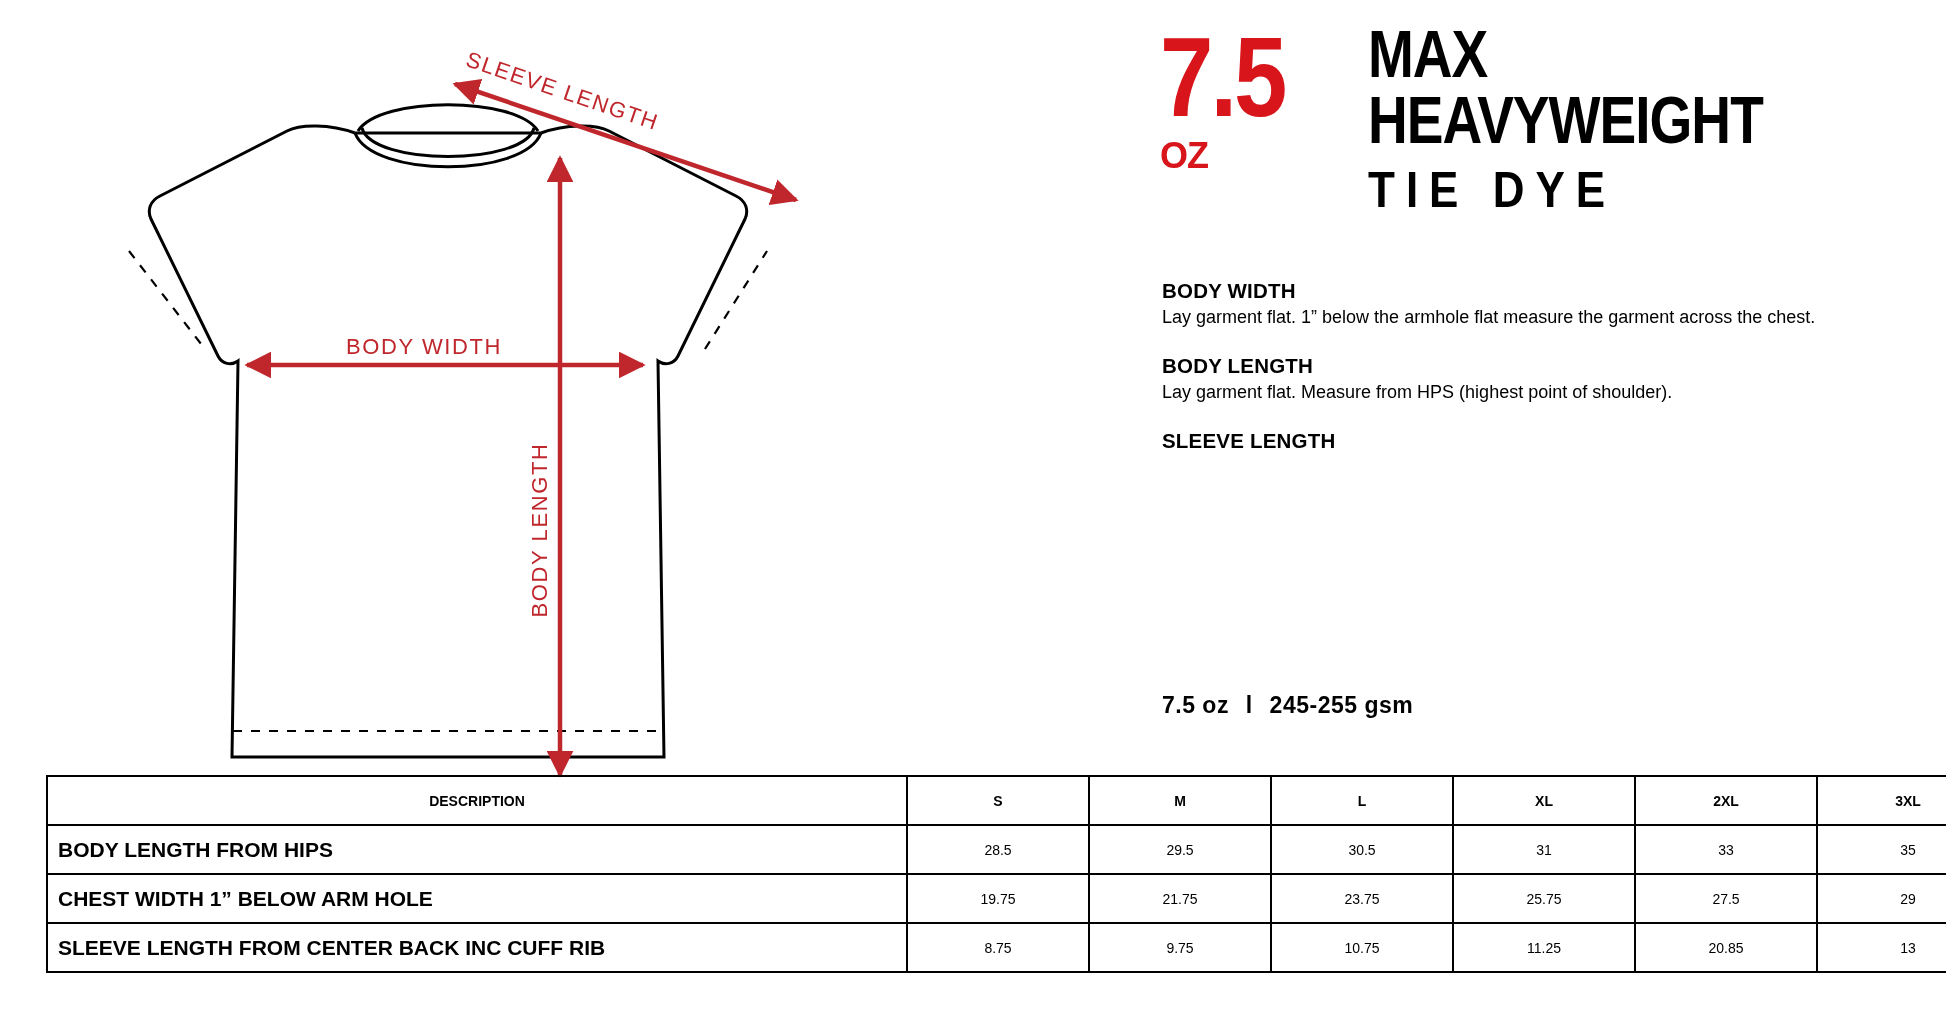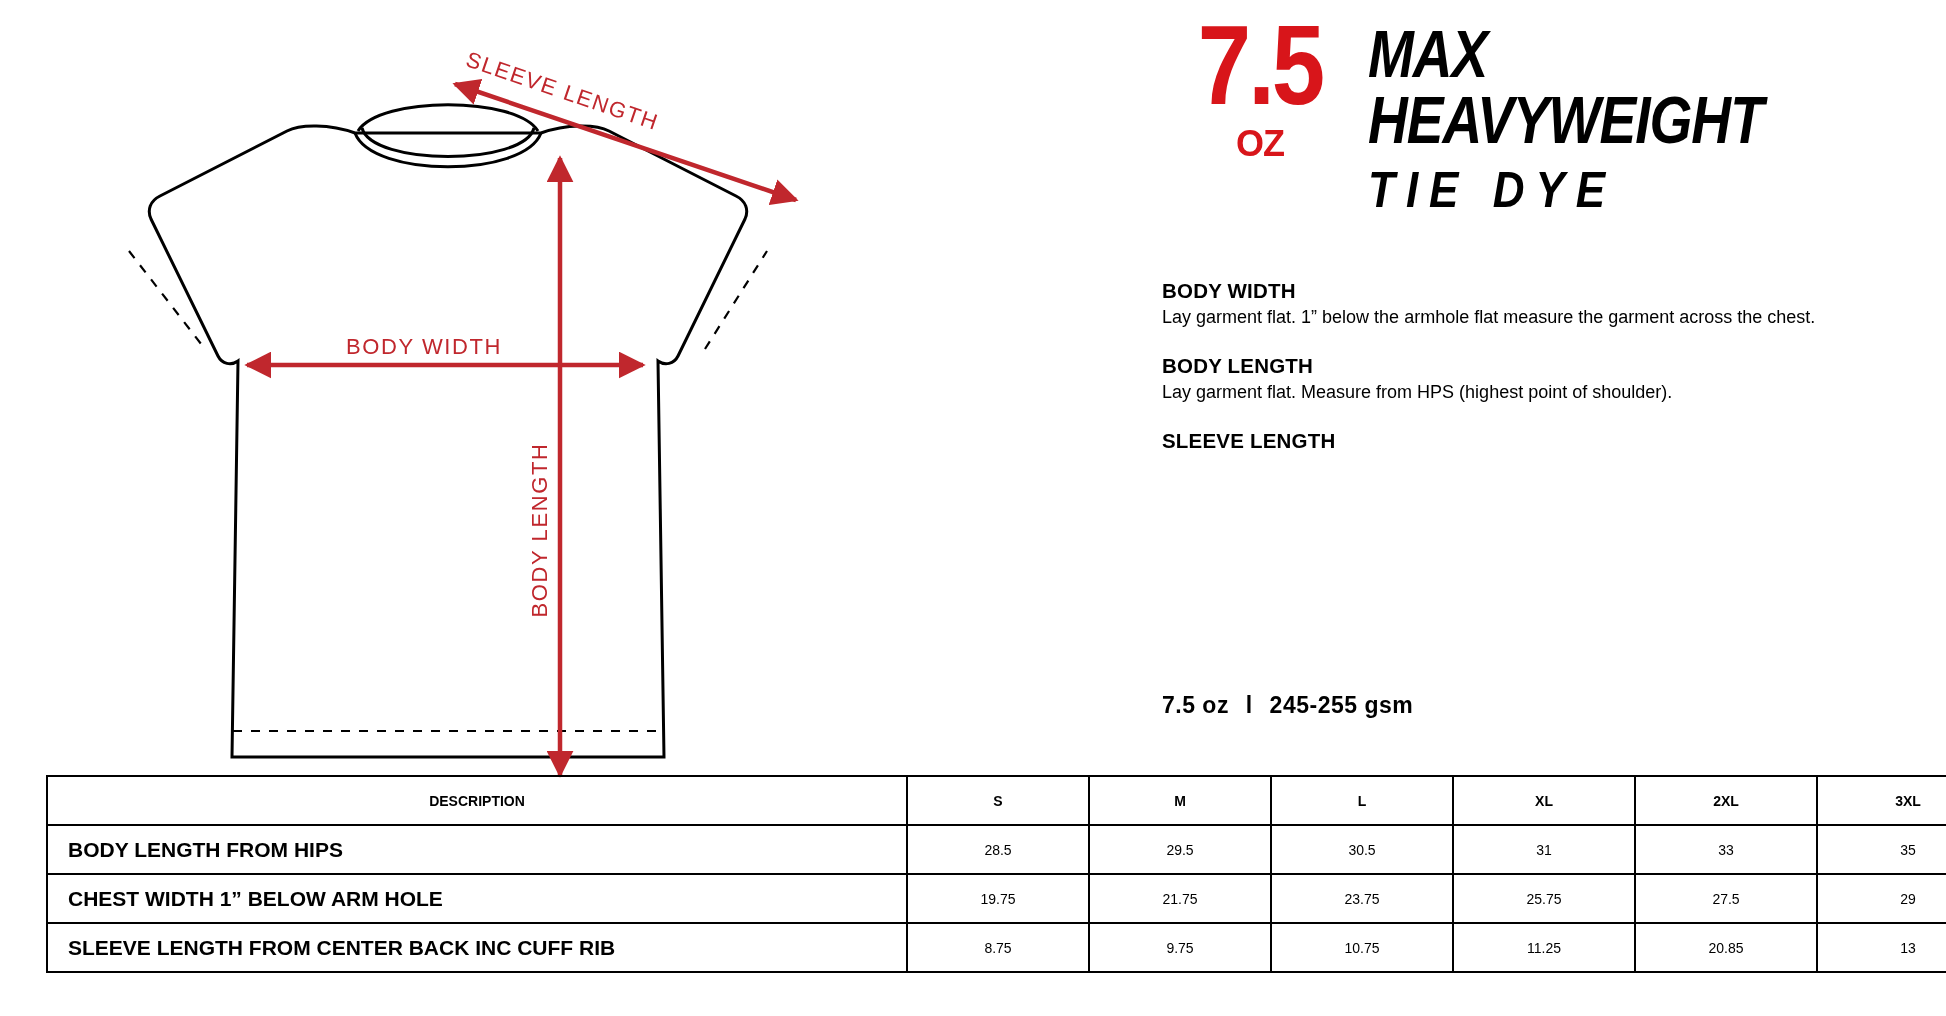--- a/index.html
+++ b/index.html
@@ -37,23 +37,23 @@
   .headline {
     position: absolute;
     left: 1160px;
     top: 22px;
     width: 760px;
     height: 180px;
   }
   .hl-oz {
     position: absolute;
     left: 0px;
-    top: 6px;
+    top: 18px;
     width: 200px;
-    text-align: center;
+    text-align: left;
   }
   .hl-num {
     font-family: "Liberation Sans", sans-serif;
     font-weight: bold;
     font-size: 96px;
     line-height: 90px;
     letter-spacing: -3px;
     color: #d8151a;
     font-style: normal;
     transform: scaleY(1.18);
@@ -66,21 +66,20 @@
     font-size: 36px;
     line-height: 36px;
     color: #d8151a;
     letter-spacing: -1px;
     margin-top: 8px;
   }
   .hl-words {
     position: absolute;
     left: 208px;
     top: 0px;
-    font-style: italic;
   }
   .hl-max, .hl-heavy {
     font-weight: bold;
     font-size: 54px;
     line-height: 52px;
     letter-spacing: -1px;
     color: #000;
     transform: scaleY(1.22) scaleX(1.02);
     transform-origin: left top;
     display: block;
@@ -142,21 +141,21 @@
     font-size: 14px;
     text-align: center;
     padding: 0 6px;
   }
   .size-table th {
     font-weight: bold;
   }
   .size-table td.desc {
     text-align: left;
     font-weight: bold;
-    padding-left: 20px;
+    padding-left: 10px;
     font-size: 21px;
   }
   .col-desc { width: 846px; }
   .col-size { width: 168px; }
 
   .sr { position: absolute; width: 1px; height: 1px; overflow: hidden; }
 </style>
 </head>
 <body>
 

